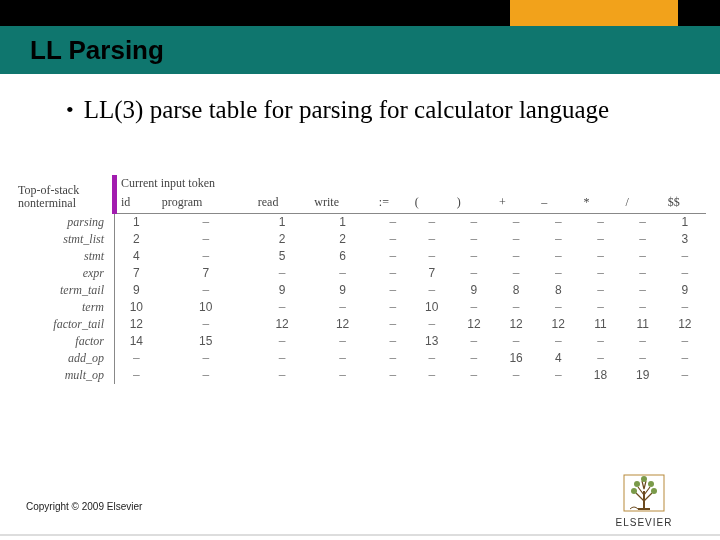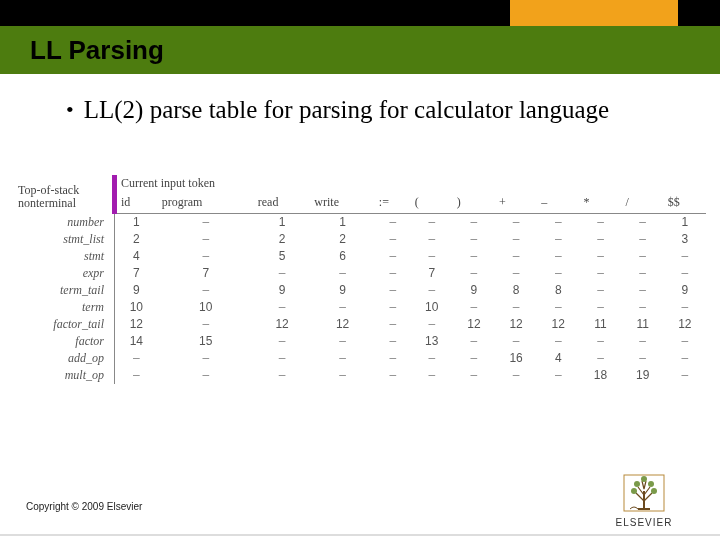--- a/index.html
+++ b/index.html
@@ -25,21 +25,21 @@
   .top-orange {
     position: absolute;
     right: 42px; top: 0;
     width: 168px; height: 41px;
     background: #f2a21b;
   }
   .title-bar {
     position: absolute;
     left: 0; top: 26px;
     width: 720px; height: 48px;
-    background: #4d7c0f;
+    background: #0f766e;
     display: flex;
     align-items: center;
   }
   .title-text {
     font-weight: 900;
     font-size: 26px;
     color: #000;
     margin-left: 30px;
     letter-spacing: 0px;
     font-family: Arial, Helvetica, sans-serif;
@@ -155,21 +155,21 @@
   <div class="top-black"></div>
   <div class="top-orange"></div>
 
   <div class="title-bar">
     <span class="title-text">LL Parsing</span>
   </div>
 
   <div class="bullet-area">
     <div class="bullet-row">
       <span class="bullet-dot">•</span>
-      <span class="bullet-text">LL(2) parse table for parsing for calculator language</span>
+      <span class="bullet-text">LL(3) parse table for parsing for calculator language</span>
     </div>
   </div>
 
   <div class="table-img">
     <table class="parse-table">
       <thead>
         <tr>
           <th rowspan="2" class="top-stack sep-right" style="width:90px;vertical-align:bottom;">
             <div>Top-of-stack</div>
             <div>nonterminal</div>
@@ -186,21 +186,21 @@
           <th>)</th>
           <th>+</th>
           <th>–</th>
           <th>*</th>
           <th>/</th>
           <th>$$</th>
         </tr>
       </thead>
       <tbody>
           <tr>
-            <td class="nt-col">number</td>
+            <td class="nt-col">parsing</td>
             <td>1</td>
             <td class="dash">–</td>
             <td>1</td>
             <td>1</td>
             <td class="dash">–</td>
             <td class="dash">–</td>
             <td class="dash">–</td>
             <td class="dash">–</td>
             <td class="dash">–</td>
             <td class="dash">–</td>

